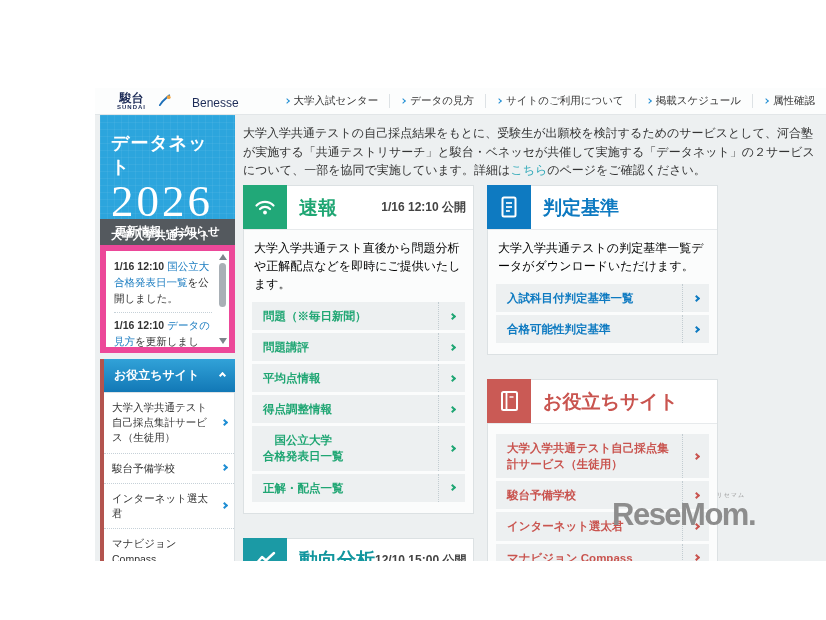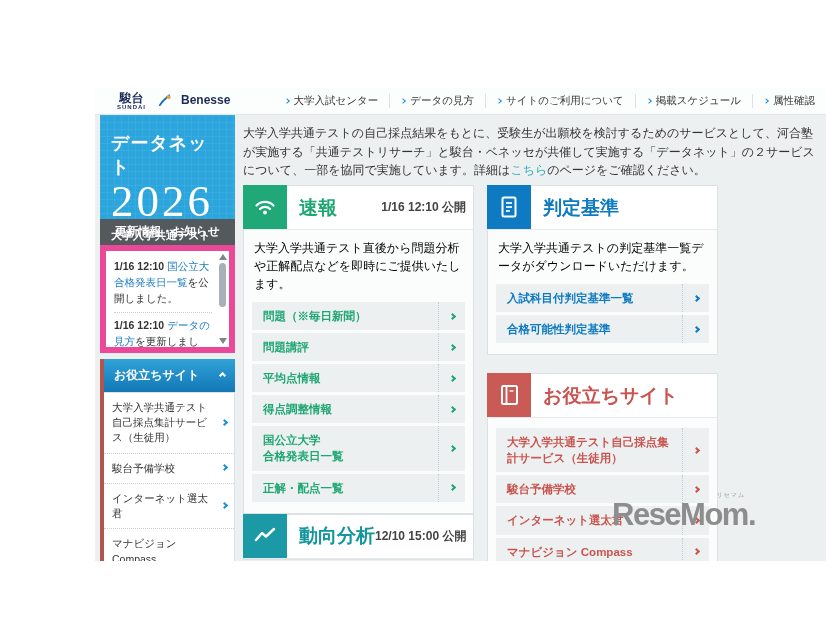--- a/index.html
+++ b/index.html
@@ -8,21 +8,21 @@
 
   
   .canvas { position:absolute; left:95px; top:88px; width:731px; height:473px; background:#edf0f1; overflow:hidden; }
 
   
   .topbar { position:absolute; left:0; top:0; width:731px; height:27px; background:#fcfdfd; border-bottom:1px solid #e2e6e8; display:flex; align-items:center; }
   .logos { display:flex; align-items:center; gap:12px; padding-left:22px; }
   .sundai { display:flex; flex-direction:column; align-items:center; line-height:1; color:#1c2b57; cursor:pointer; }
   .sundai .kanji { font-size:12px; font-weight:bold; }
   .sundai .roman { font-size:6px; font-weight:bold; letter-spacing:1px; }
-  .benesse { display:flex; align-items:flex-start; gap:9px; color:#1c2b57; font-size:12px; font-weight:bold; cursor:pointer; }
+  .benesse { display:flex; align-items:flex-end; gap:20px; color:#1c2b57; font-size:12px; font-weight:normal; cursor:pointer; }
   .nav { display:flex; align-items:center; margin-left:auto; height:100%; }
   .nav-item { display:flex; align-items:center; gap:5px; padding:0 11px; height:14px; border-left:1px solid #dde2e5; font-size:10.5px; color:#333; cursor:pointer; white-space:nowrap; }
   .nav-item:first-child { border-left:none; }
 
   
   .chev { display:inline-block; width:5px; height:5px; border-top:2px solid currentColor; border-right:2px solid currentColor; transform:rotate(45deg); }
   .chev.sm { width:4px; height:4px; border-width:1.5px; color:#1f8ed4; }
   .chev.up { transform:rotate(-45deg); border-color:#fff; width:5px; height:5px; }
 
   
@@ -51,34 +51,34 @@
   .acc-item:last-child { border-bottom:none; }
   .acc-item .chev { position:absolute; right:7px; top:50%; margin-top:-3px; color:#1f8ed4; width:5px; height:5px; border-width:2px; }
 
   
   .intro { position:absolute; left:148px; top:36px; width:578px; font-size:12px; line-height:1.55; color:#333; }
   .intro .tlink { color:#2fa9b8; cursor:pointer; }
 
   .col { position:absolute; width:231px; }
   .col-left { left:148px; top:97px; }
   .col-right { left:392px; top:97px; }
-  .card { background:#fbfcfc; border:1px solid #dce1e3; margin-bottom:0; }
+  .card { background:#fbfcfc; border:1px solid #dce1e3; margin-bottom:24px; }
   .card-head { display:flex; align-items:center; height:44px; background:#fff; border-bottom:1px solid #e7eaec; }
   .card-ico { width:44px; height:44px; flex:0 0 44px; display:flex; align-items:center; justify-content:center; margin:-1px 0 0 -1px; }
   .ico-green { background:#21a878; } .ico-blue { background:#0e7ac1; } .ico-red { background:#ca5a55; } .ico-teal { background:#1b9aa5; }
   .card-title { font-size:19px; font-weight:bold; margin-left:12px; white-space:nowrap; }
   .tt-green { color:#1fa673; } .tt-blue { color:#0e7ac1; } .tt-red { color:#c9544f; } .tt-teal { color:#12969e; }
   .card-meta { margin-left:auto; font-size:12px; font-weight:bold; color:#444; padding-right:7px; white-space:nowrap; }
   .card-body { padding:9px 10px; font-size:12px; line-height:1.5; color:#000000; }
   .rows { padding:0 8px 8px; }
   .row { display:flex; align-items:stretch; background:#edf0f1; margin-bottom:3px; cursor:pointer; }
   .row .lbl { flex:1; padding:6px 4px 6px 11px; font-size:11.5px; font-weight:bold; line-height:1.4; white-space:pre-line; display:flex; align-items:center; }
   .row .arr { flex:0 0 27px; border-left:1px dotted #c2ccd1; display:flex; align-items:center; justify-content:center; }
   .row .arr .chev { width:5px; height:5px; border-width:2px; }
-  .r-green .lbl,.r-green .arr { color:#1fa673; }
+  .r-green .lbl,.r-green .arr { color:#1fa673;text-align:center; }
   .r-blue .lbl,.r-blue .arr { color:#0e7ac1; }
   .r-red .lbl,.r-red .arr { color:#c9544f; }
 
   
   .watermark { position:absolute; left:612px; top:497px; z-index:50; color:#8d8d8d; pointer-events:none; }
   .wm-text { font-size:31px; font-weight:bold; letter-spacing:-1.5px; }
   .wm-ruby { position:absolute; right:10px; top:-6px; font-size:6px; letter-spacing:1px; color:#9a9a9a; }
 </style>
 </head>
 <body>

